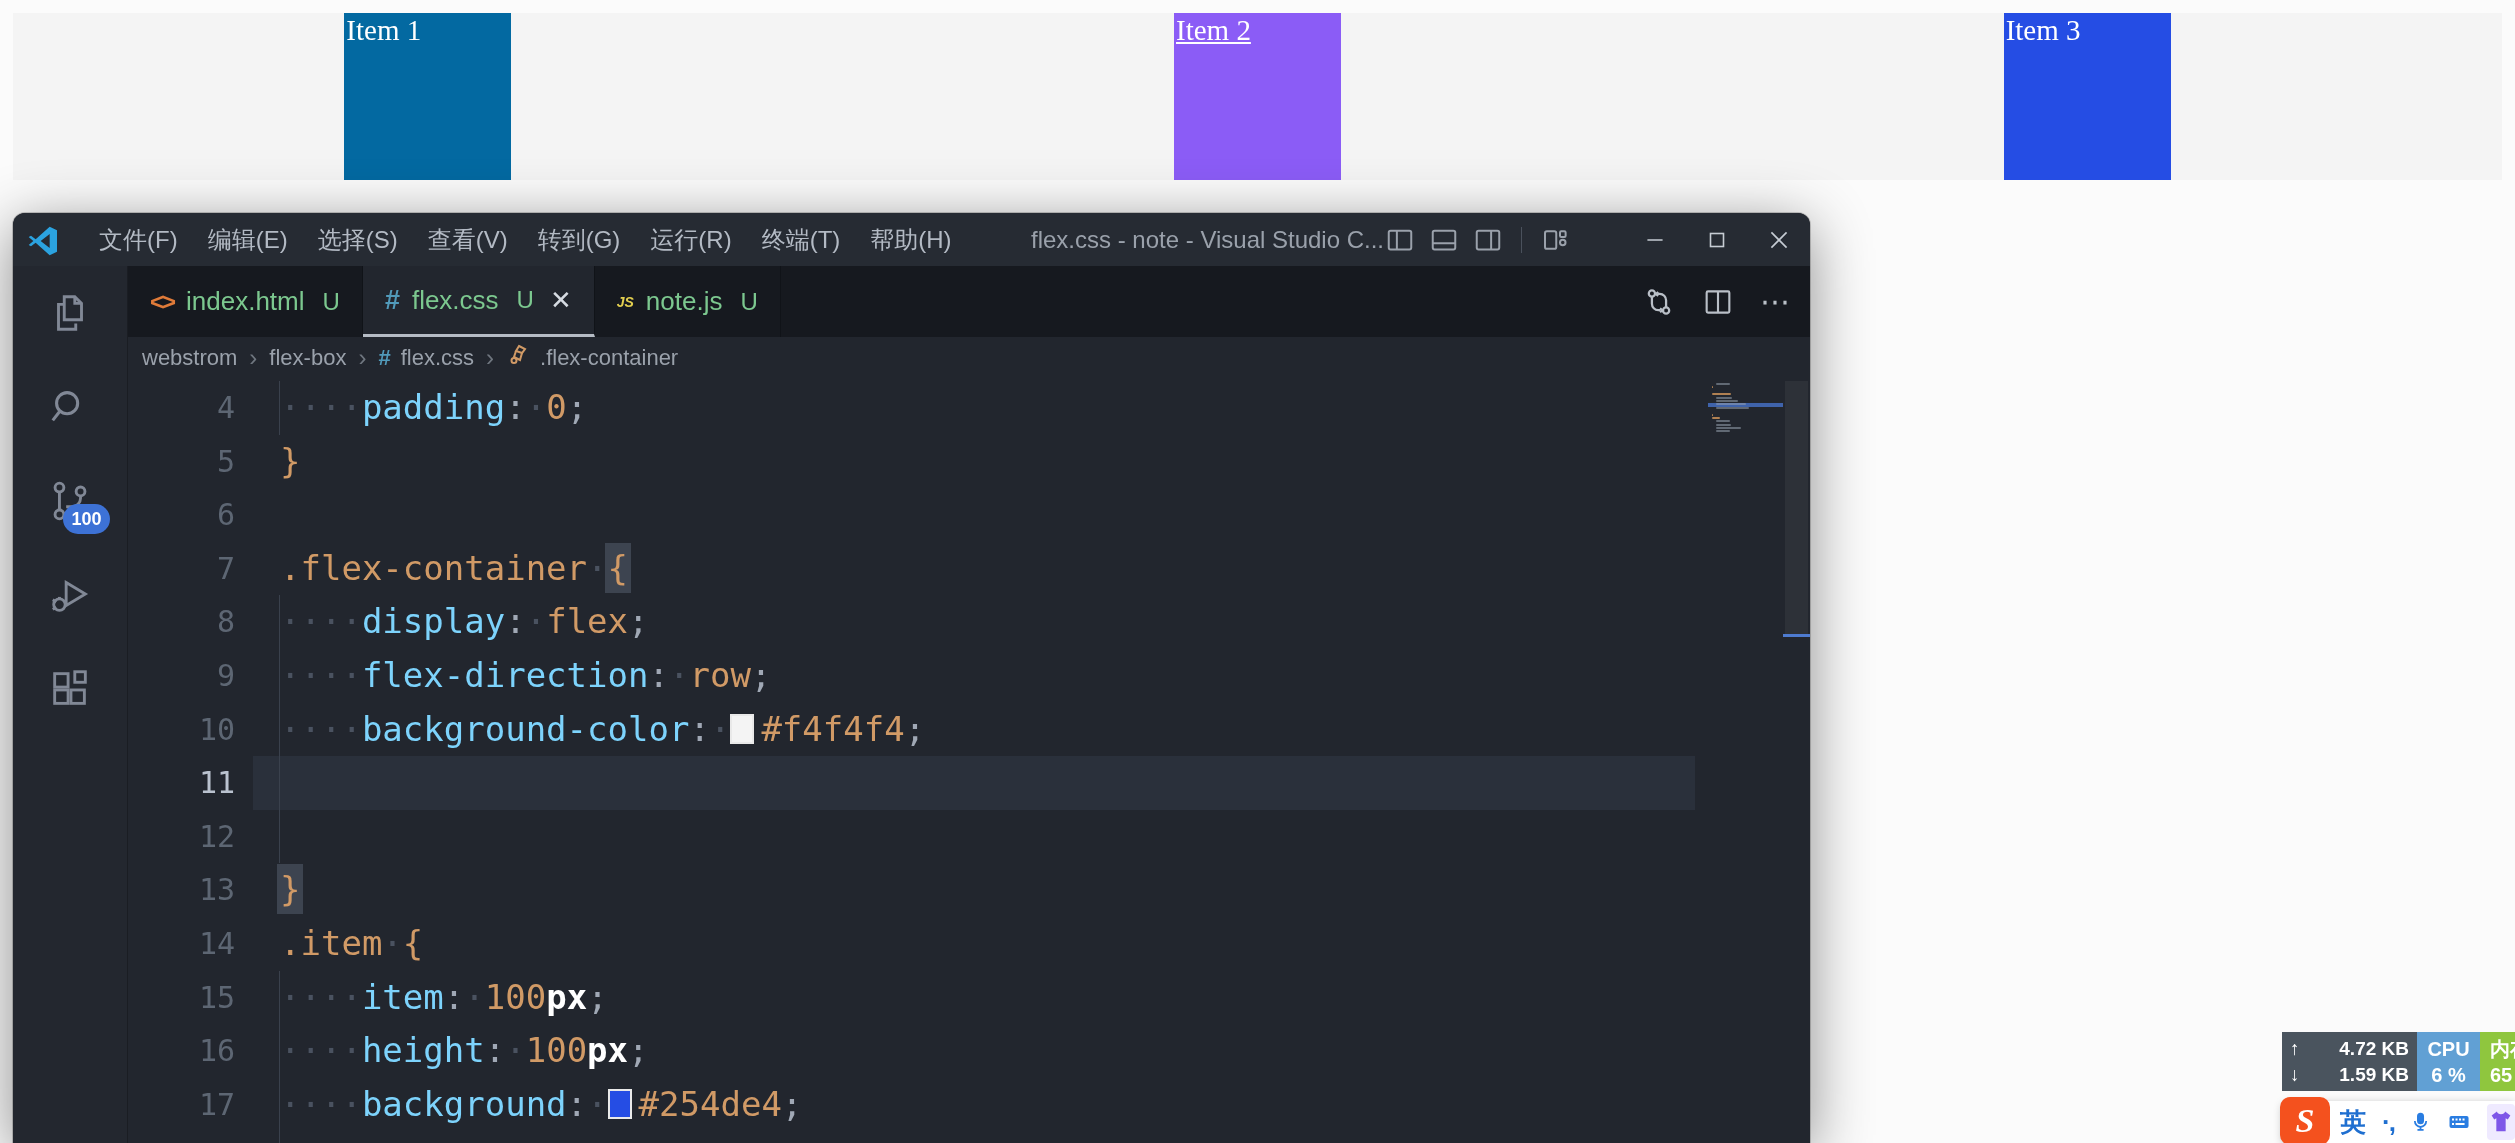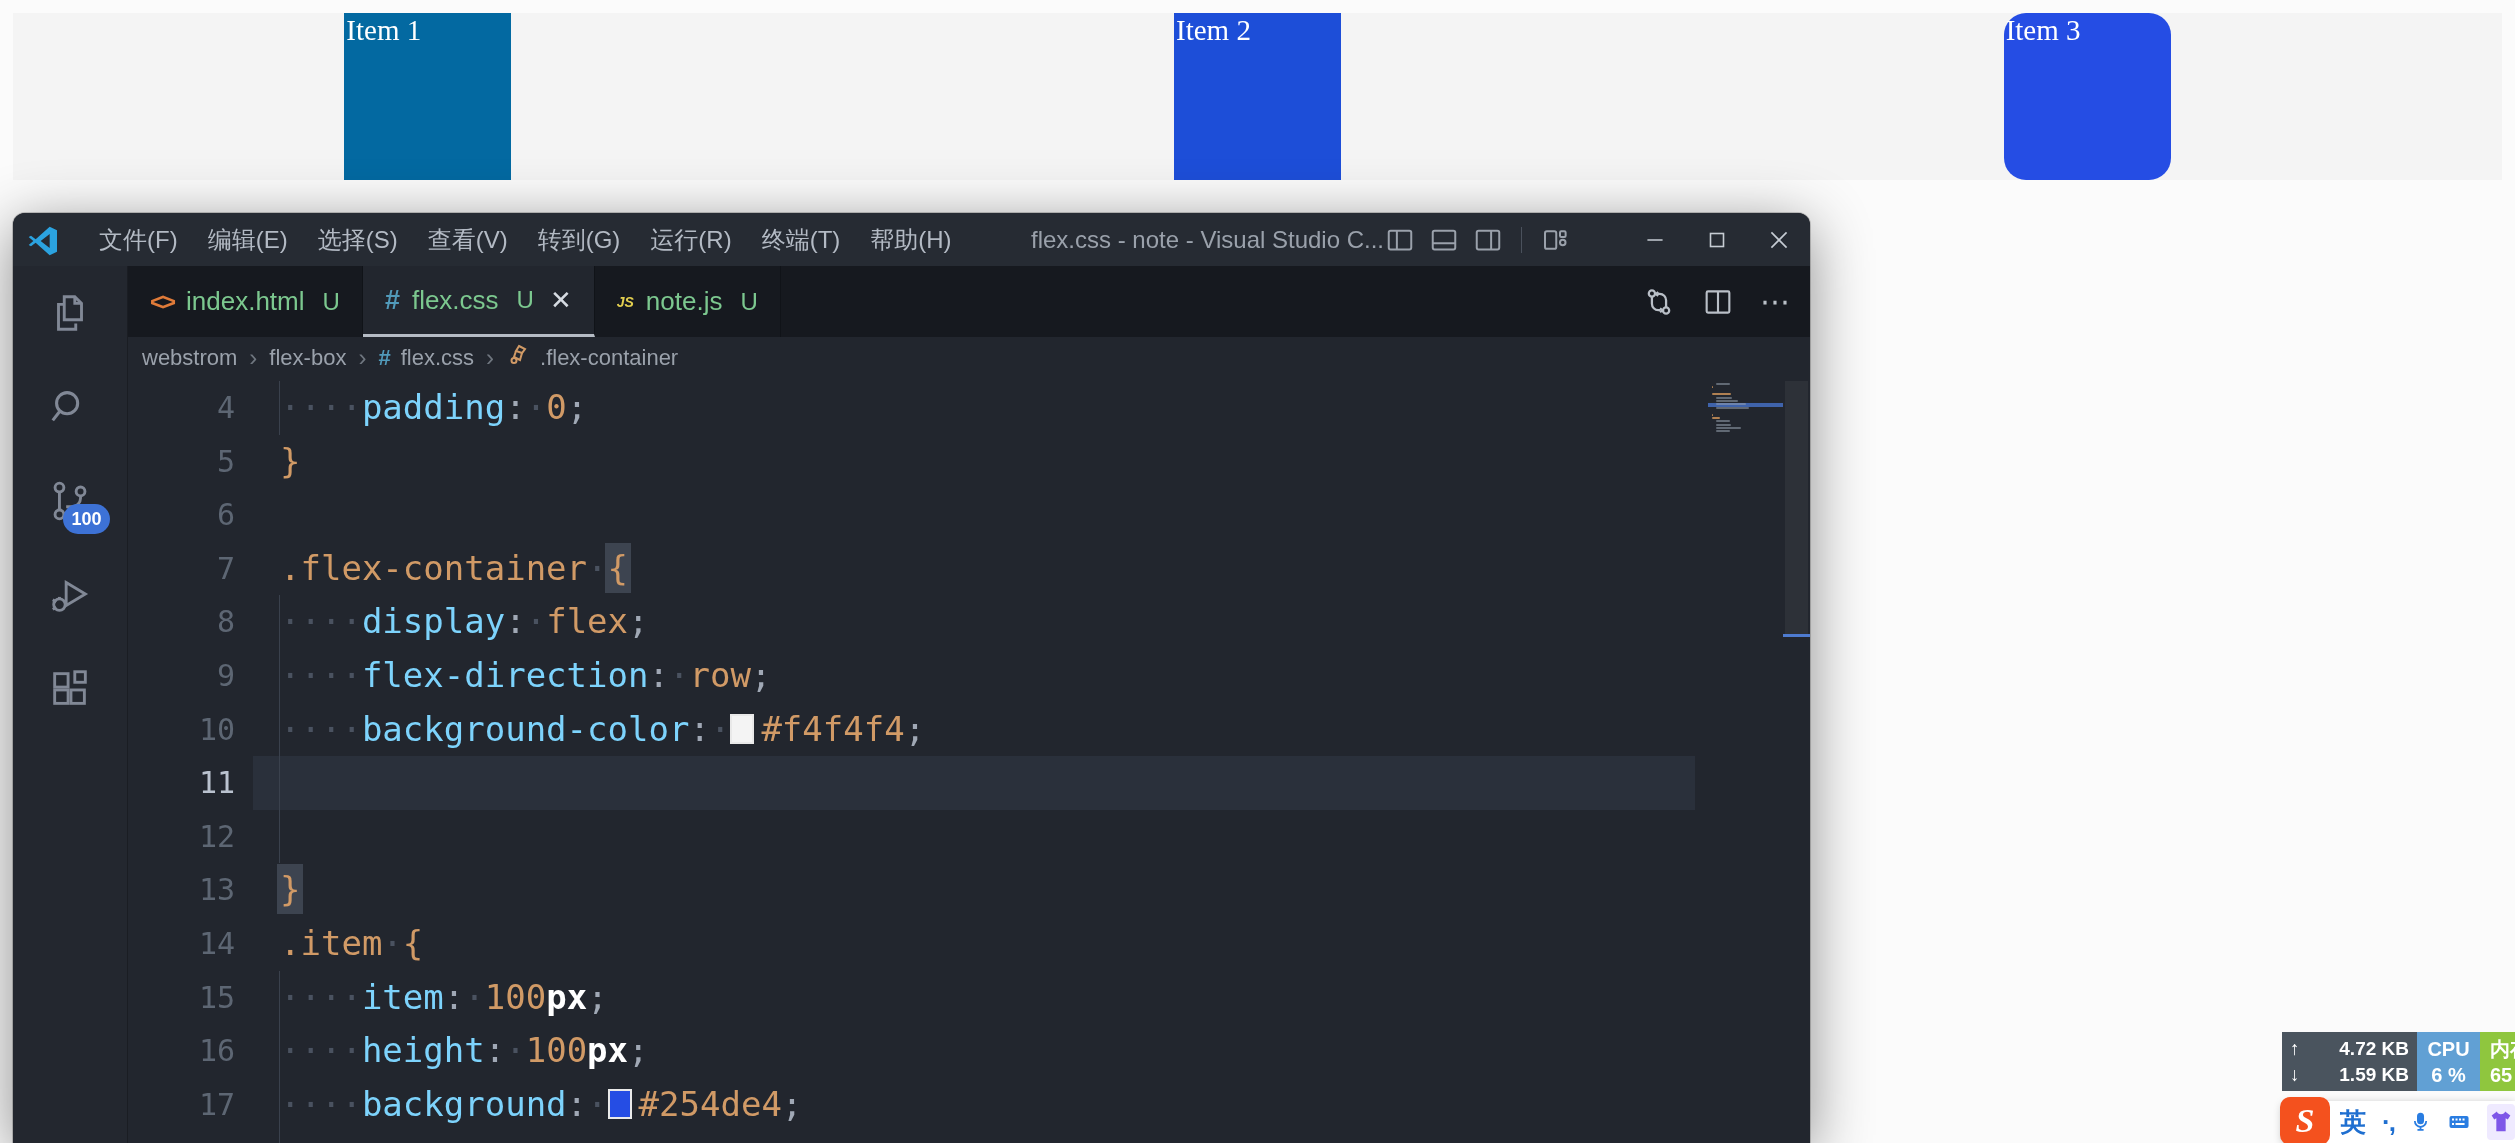--- a/index.html
+++ b/index.html
@@ -106,22 +106,22 @@
     color:#fff; font-size:34px; font-weight:bold; font-style:italic; font-family:"Liberation Serif", serif; }
   .ime-mode { color:#1f6fd0; font-size:26px; font-weight:bold; }
   .ime-punct { color:#1f6fd0; font-size:26px; font-weight:bold; letter-spacing:-2px; }
   .ime-skin { background:#efeaff; border-radius:4px; width:36px; height:36px; display:flex; align-items:center; justify-content:center; }
 </style>
 </head>
 <body>
 
 <div class="browser-band" id="browser-band">
     <div class="flex-item" style="background: #0369a1;">Item 1</div>
-    <div class="flex-item" style="background: #1d4ed8;">Item 2</div>
-    <div class="flex-item" style="background: rgb(37, 77, 228); border-radius: 22px;">Item 3</div>
+    <div class="flex-item" style="background: #8b5cf6; text-decoration: underline;">Item 2</div>
+    <div class="flex-item" style="background: rgb(37, 77, 228);">Item 3</div>
   </div>
 
 <div class="vscode">
 
   <div class="titlebar">
     <svg class="vslogo" viewBox="0 0 48 48">
       <path fill="#2BA3E0" d="M34 4 L13 23 L6 17.5 L2.5 19.5 L9.5 25.5 L2.5 31.5 L6 33.5 L13 28 L34 47 L45 41.5 L45 9.5 Z M34 15 L34 36 L20.5 25.5 Z"></path>
     </svg>
     <div class="menus" id="menu-bar">
         <div class="menu-item">文件(F)</div>

